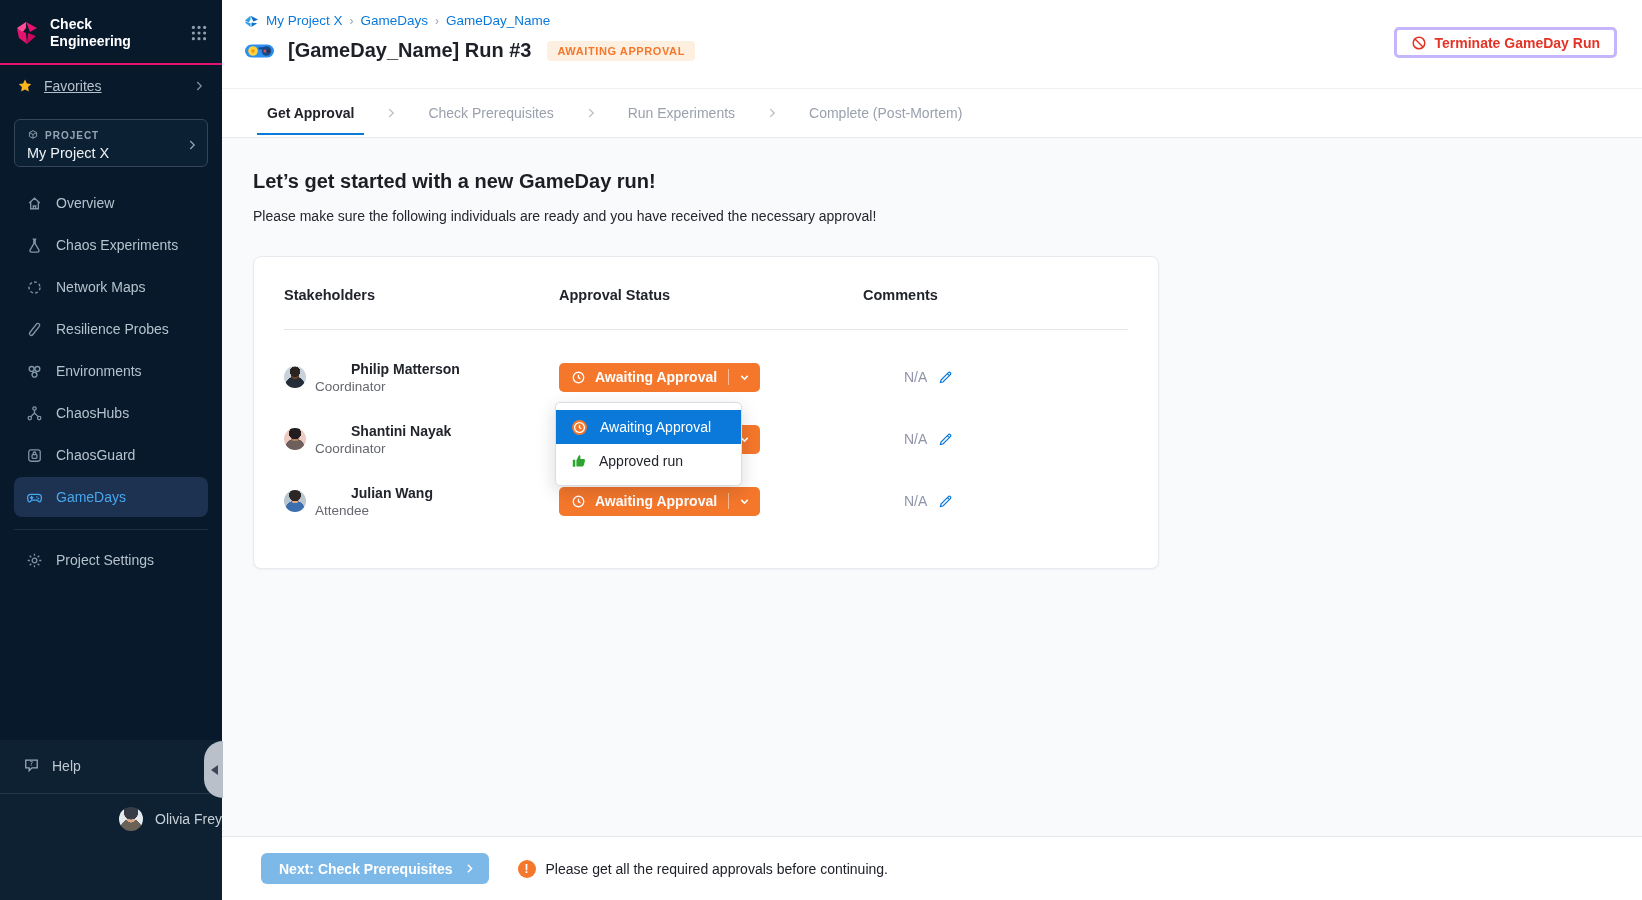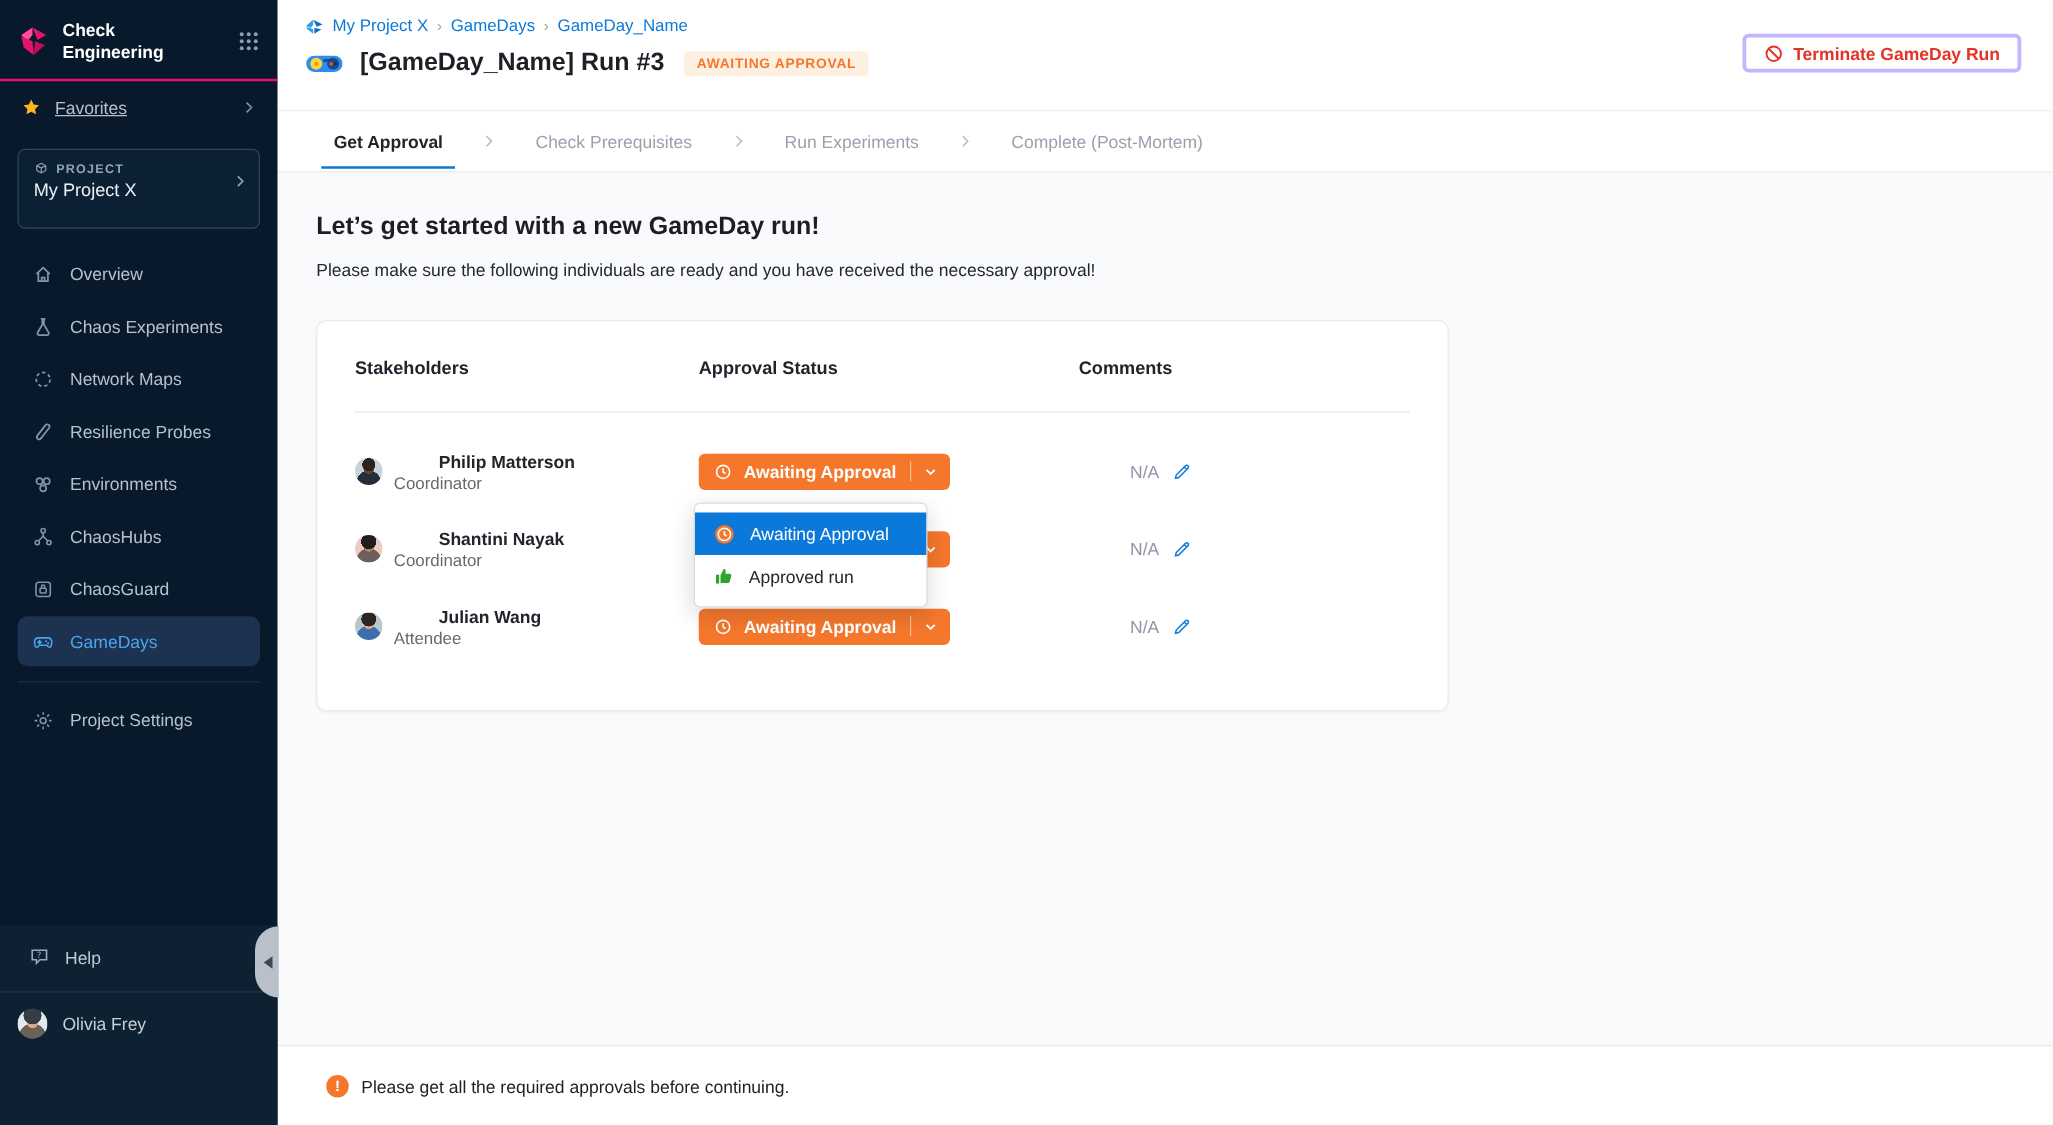--- a/index.html
+++ b/index.html
@@ -9,41 +9,41 @@
   
   .sidebar { position:absolute; left:0; top:0; width:222px; height:900px;
     background:#07192b; color:#b4bfc9; z-index:30; }
   .brand { display:flex; align-items:center; gap:10px; padding:16px 14px 14px 14px;
     border-bottom:2px solid #e4136e; }
   .brand-name { color:#fff; font-size:14px; font-weight:700; line-height:1.18; flex:1; }
   .grid-icon { color:#8e9fb0; }
   .fav-row { display:flex; align-items:center; gap:11px; padding:13px 16px 11px 17px; cursor:pointer;text-decoration:underline; }
   .fav-label { font-size:14px; color:#b7c1cb; flex:1; }
   .chev-r { color:#7e8fa0; color:#7e90a1; }
-  .project-card { margin:14px 14px 0 14px; height:64px; background:#0c2033;
+  .project-card { margin:14px 14px 0 14px; height:48px; background:#0c2033;
     border:1px solid #32455b; border-radius:6px; padding:9px 26px 8px 12px;
     position:relative; cursor:pointer; }
   .project-kicker { display:flex; align-items:center; gap:6px; font-size:10px;
     letter-spacing:1px; color:#93a5b5; font-weight:700; }
   .project-name { font-size:14.5px; color:#eef2f6; margin-top:4px; }
   .project-chev { position:absolute; right:8px; top:18px; color:#93a5b5; }
   .nav { margin-top:16px; }
   .nav-item { margin:2px 14px 0 14px; padding:0 12px; height:40px; border-radius:8px;
     display:flex; align-items:center; gap:13px; font-size:14px; color:#b6c2cc; cursor:pointer; }
   .nav-item .ic { color:#8095a8; display:flex; }
   .nav-item.active { background:#1d3150; color:#47a7ee; }
   .nav-item.active .ic { color:#47a7ee; }
   .nav-divider { border-top:1px solid #1c2e42; margin:12px 14px 0 14px; }
   .sidebar-bottom { position:absolute; left:0; bottom:0; width:222px; height:160px;
     background:#0d2133; }
   .help-row { display:flex; align-items:center; gap:12px; padding:17px 0 13px 23px;
     font-size:14px; color:#c0c9d2; cursor:pointer; }
   .side-div2 { border-top:1px solid #21344a; margin:6px 0 0 0; }
   .user-row { display:flex; align-items:center; gap:12px; padding:13px 0 0 14px;
-    font-size:14px; color:#c8cfd6; cursor:pointer; }
+    font-size:14px; color:#c8cfd6; cursor:pointer;justify-content:flex-end; }
   .avatar { border-radius:50%; flex:none; }
   .av22 { width:22px; height:22px; }
   .av24 { width:24px; height:24px; }
   .av-philip { background:
     radial-gradient(circle at 50% 26%, #2a2320 26%, transparent 27%),
     radial-gradient(circle at 50% 40%, #6b4226 24%, transparent 25%),
     radial-gradient(circle at 50% 92%, #252e38 42%, transparent 43%), #c9d2da; }
   .av-shantini { background:
     radial-gradient(circle at 50% 24%, #241d20 30%, transparent 31%),
     radial-gradient(circle at 50% 42%, #b5805d 24%, transparent 25%),
@@ -495,19 +495,27 @@
                 </svg>
             </span>
           </div>
         </div>
 
       </div>
     </div>
   </div>
 
   <div class="footer-bar">
+    <button class="next-btn">
+      <span>Next: Check Prerequisites</span>
+      <span>
+        <svg width="13" height="13" viewBox="0 0 16 16" fill="none" stroke="#fff" stroke-width="1.8">
+            <path d="M6 3.5L10.5 8 6 12.5"></path>
+          </svg>
+      </span>
+    </button>
     <div class="warn">
       <span class="warn-ic">!</span>
       <span class="warn-text">Please get all the required approvals before continuing.</span>
     </div>
   </div>
 
 </div>
 
 </body></html>

